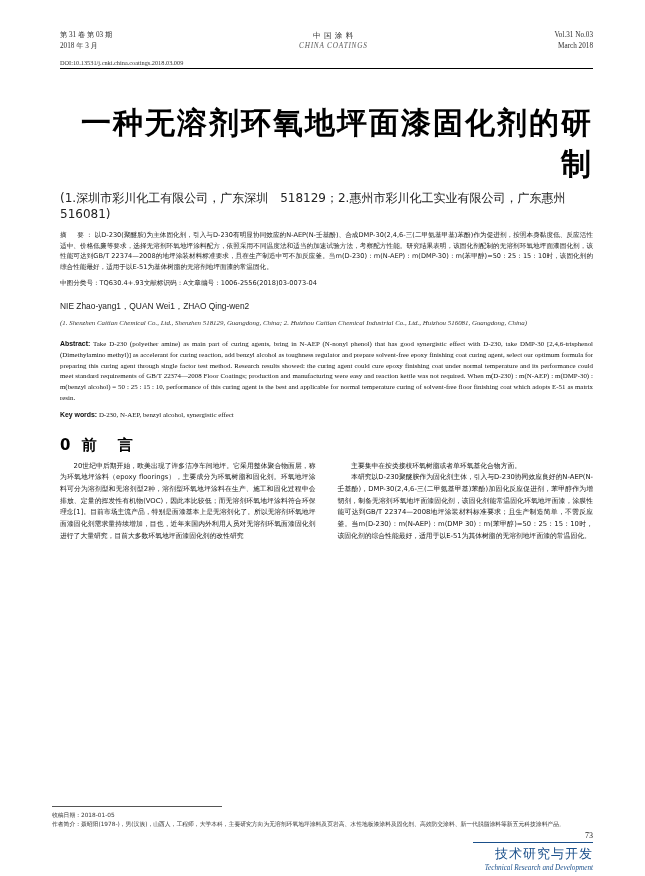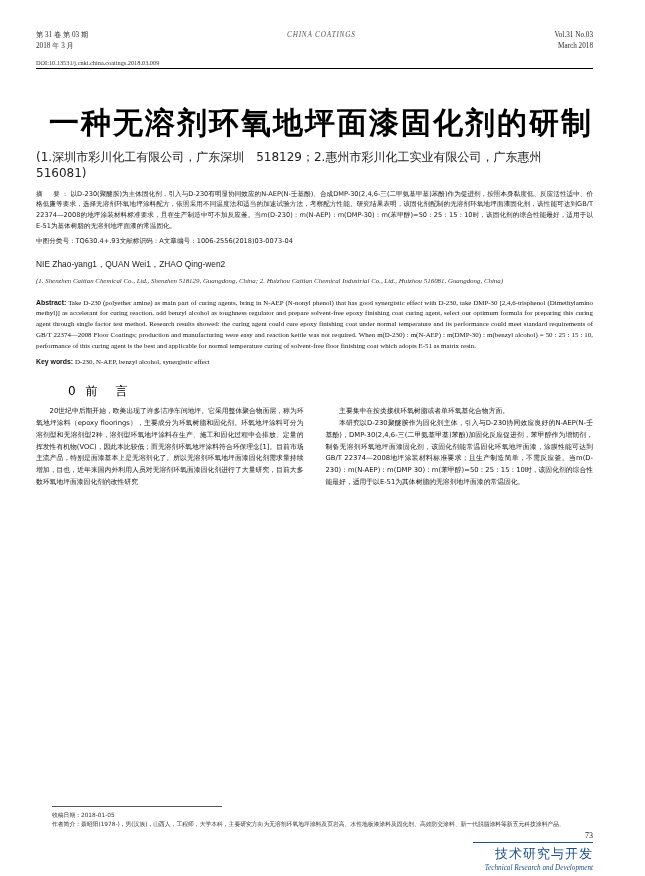--- a/index.html
+++ b/index.html
@@ -13,21 +13,21 @@
     font-family: "Liberation Serif", serif;
     color: #1a1a1a;
     position: relative;
     overflow: hidden;
   }
   .page {
     position: relative;
     width: 645px;
     height: 876px;
     box-sizing: border-box;
-    padding: 30px 52px 0 36px;
+    padding: 30px 52px 0 60px;
   }
 
   
   .header {
     display: flex;
     justify-content: space-between;
     align-items: flex-start;
     font-size: 7.2px;
     color: #2b2b2b;
     line-height: 1.5;
@@ -163,25 +163,24 @@
     margin-top: 7px;
     font-family: "Liberation Serif", serif;
     font-size: 6.9px;
     color: #111;
   }
 
   
   .sec-head {
     margin-top: 18px;
     font-family: "DejaVu Sans", sans-serif;
-    font-size: 12px;
-    font-weight: normal;
+    font-size: 15px;
+    font-weight: bold;
     letter-spacing: 3px;
     color: #000;
-    margin-left: 32px;
   }
   .cols {
     margin-top: 6px;
     display: flex;
     gap: 22px;
   }
   .col {
     flex: 1 1 0;
     font-family: "DejaVu Sans", sans-serif;
     font-size: 6.8px;
@@ -251,20 +250,21 @@
 <body>
 
 <div class="page">
 
   <div class="header">
     <div class="hcol left">
       <div>第 31 卷  第 03 期</div>
       <div>2018 年 3 月</div>
     </div>
     <div class="hcol center">
+      <div class="cn-journal">中 国 涂 料</div>
       <div class="en-journal">CHINA COATINGS</div>
     </div>
     <div class="hcol right">
       <div>Vol.31   No.03</div>
       <div>March 2018</div>
     </div>
   </div>
 
   <div class="doi">DOI:10.13531/j.cnki.china.coatings.2018.03.009</div>
   <div class="rule"></div>

